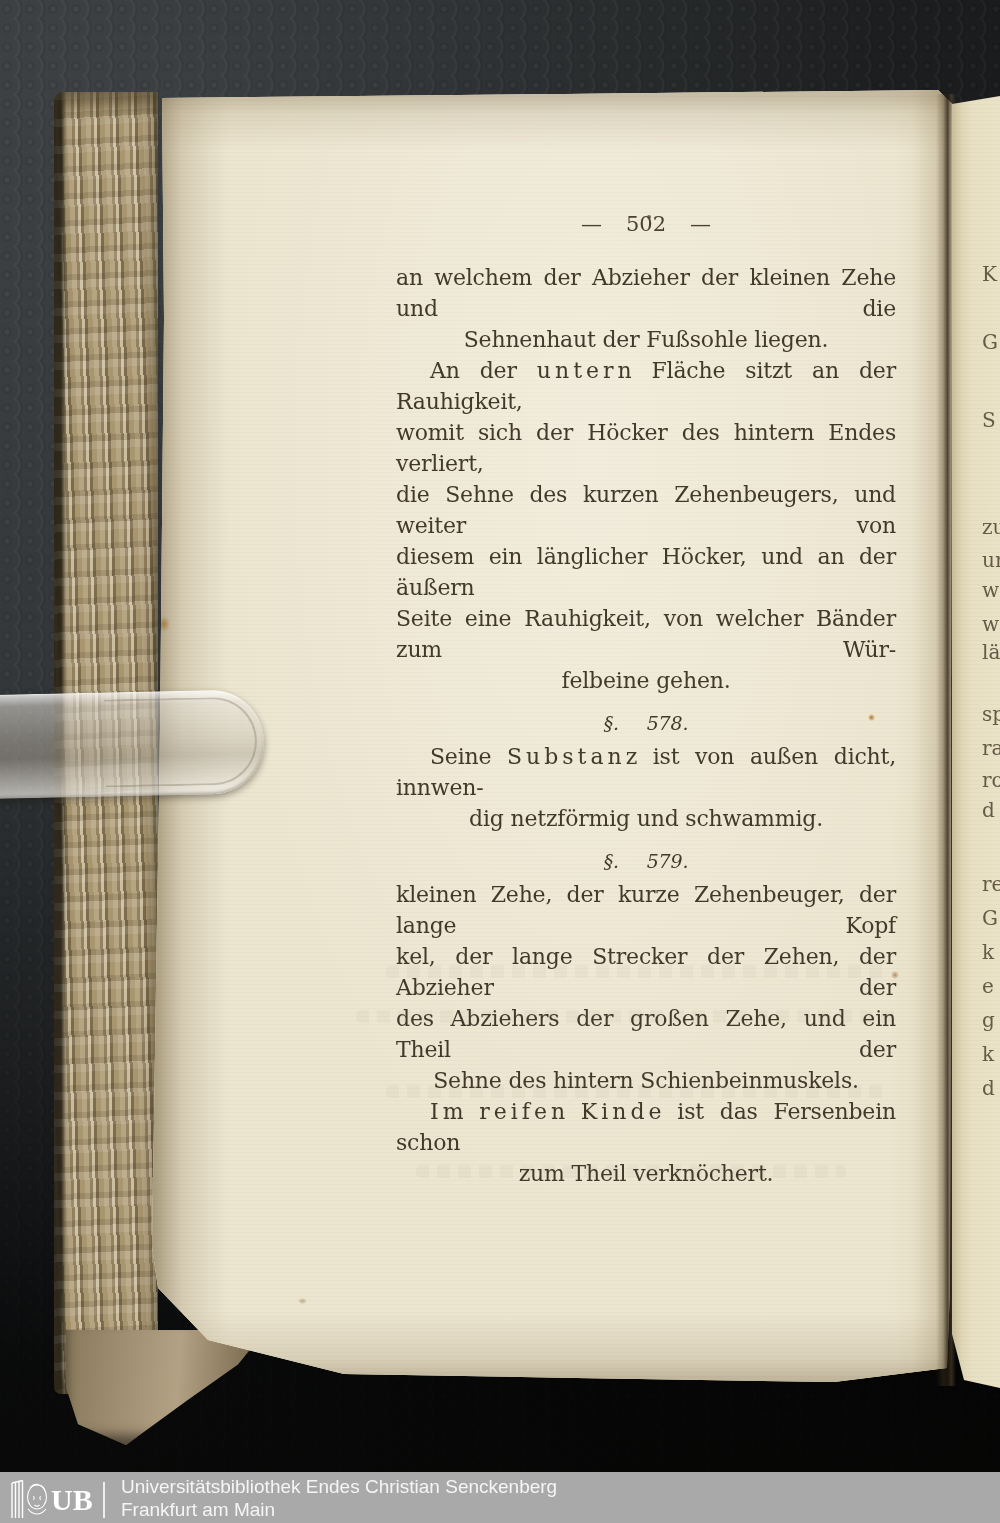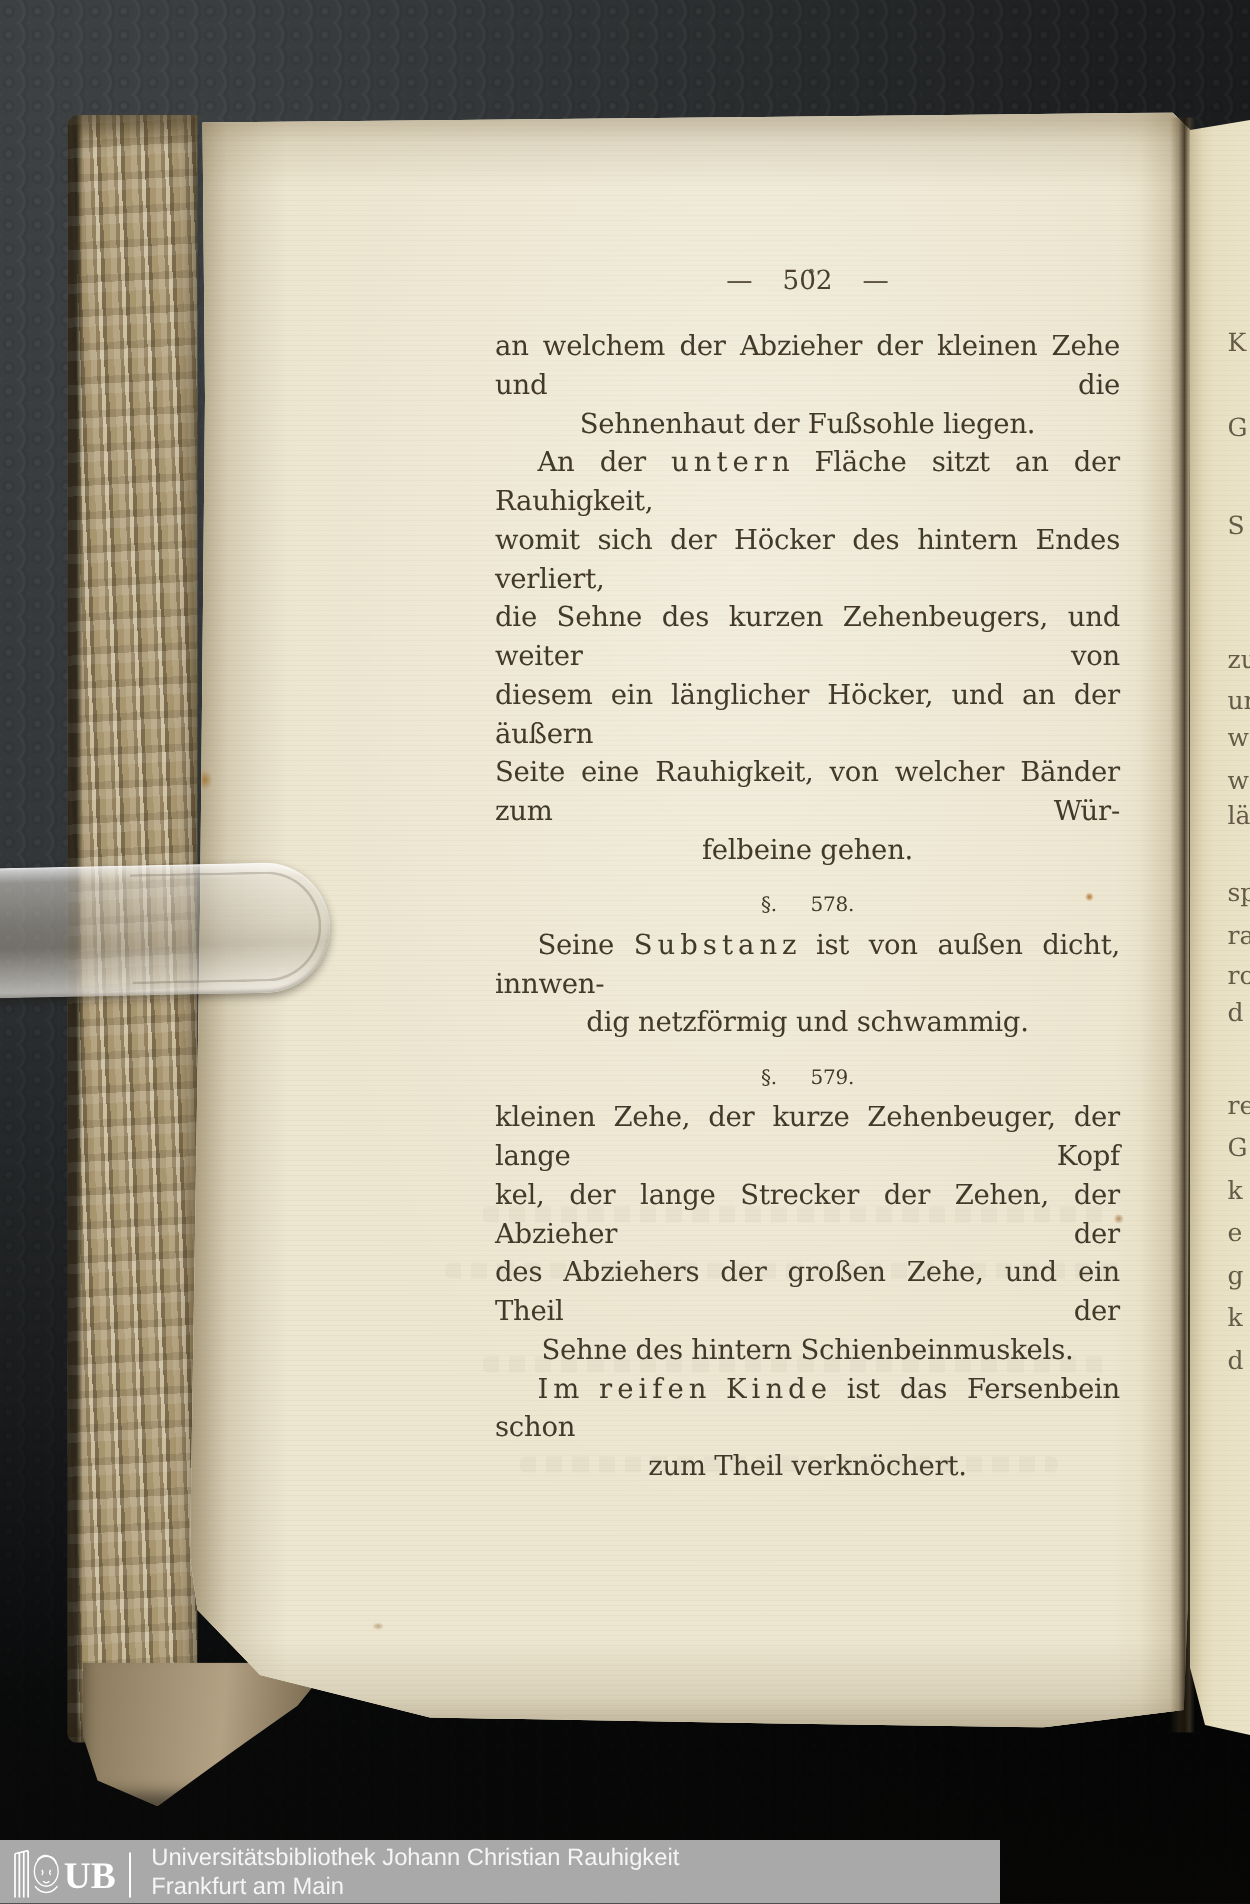--- a/index.html
+++ b/index.html
@@ -62,21 +62,21 @@
   .s5{left:152px;top:1210px;width:9px;height:6px;background:radial-gradient(rgba(150,120,70,.55),rgba(150,120,70,0) 75%);}
 
   
   .content{left:250px;top:124px;width:500px;color:#453a2b;}
   .pagehead{position:relative;width:100%;text-align:center;font-size:21px;color:#4a3f30;height:28px;}
   .pagehead span{position:static;margin:0 12px;}
   .textlines{position:relative;top:22px;width:100%;}
   .textlines .line{position:relative;font-size:22px;line-height:31px;letter-spacing:-0.2px;color:#43392b;}
   .textlines .j{text-align:justify;text-align-last:justify;}
   .textlines .end{text-align:center;}
-  .textlines .head{text-align:center;text-align-last:center;font-size:16px;margin:12px 0 2px 0;word-spacing:22px;}
+  .textlines .head{text-align:center;text-align-last:center;font-size:19px;margin:12px 0 2px 0;word-spacing:22px;font-style:italic;}
   .textlines .indent{text-indent:34px;}
 
   
   .crease{left:936px;top:94px;width:20px;height:1292px;
     background:linear-gradient(90deg, rgba(0,0,0,0) 0%, rgba(80,64,40,.35) 35%, rgba(35,26,14,.75) 58%, rgba(130,110,78,.35) 78%, rgba(0,0,0,0) 100%);}
   .sliver{left:952px;top:96px;width:48px;height:1292px;overflow:hidden;
     background:
       repeating-linear-gradient(180deg, rgba(140,118,78,.05) 0 1px, rgba(0,0,0,0) 1px 4px),
       linear-gradient(90deg, #c9bd9a 0px, #e0d7b8 10px, #e8e0c3 20px, #ebe3c8 100%);
     clip-path:polygon(0 8px,48px 0,48px 1292px,12px 1284px,0 1238px);}
@@ -89,21 +89,21 @@
     border-radius:4px 52px 52px 4px;
     background:
       linear-gradient(180deg, rgba(255,255,255,.65) 0 3px, rgba(236,233,227,.40) 12px, rgba(192,185,172,.32) 45%, rgba(162,154,140,.38) 62%, rgba(230,226,218,.55) 88%, rgba(250,249,246,.62) 100%),
       linear-gradient(90deg, rgba(150,145,135,.38), rgba(200,196,188,.26) 55%, rgba(226,222,213,.22));
     box-shadow:0 3px 7px rgba(20,15,8,.38), inset 0 1px 2px rgba(255,255,255,.75), inset 0 -2px 3px rgba(90,85,75,.4);
   }
   .strip::after{content:"";position:absolute;right:7px;top:7px;bottom:9px;width:150px;
     border:2px solid rgba(110,100,85,.30);border-left:none;border-radius:0 46px 46px 0;}
 
   
-  .footer{left:0;bottom:0;width:800px;height:51px;background:#a9a9a9;display:flex;align-items:center;}
+  .footer{left:0;bottom:0;width:1000px;height:51px;background:#a9a9a9;display:flex;align-items:center;}
   .footer .ub{position:static;margin-left:10px;flex:0 0 auto;}
   .ftext{position:static;margin-left:13px;color:#f5f5f5;font-family:"Liberation Sans",sans-serif;font-size:19px;line-height:23px;}
   .ftext div{position:static;}
 </style>
 </head>
 <body>
 
 <div class="scene">
 
   <div class="page-stack"></div>
@@ -184,18 +184,18 @@
       <g stroke="#ffffff" fill="none" stroke-width="1.1">
         <ellipse cx="27" cy="21" rx="9.5" ry="12"></ellipse>
         <path d="M20 12 q4 -5 9 -3 q5 1 6 6"></path>
         <path d="M23.5 20 q1.5 2 0 4 M30.5 20 q-1.5 2 0 4 M24.5 29 q2.5 2.5 5 0"></path>
         <path d="M18 33 q4 5 9 5 q5 0 9 -5"></path>
       </g>
       <text x="41" y="34" font-size="30" font-weight="bold" fill="#ffffff" font-family="'Liberation Serif',serif">UB</text>
       <line x1="94" y1="6" x2="94" y2="42" stroke="#ffffff" stroke-width="1.6"></line>
     </svg>
     <div class="ftext">
-      <div>Universitätsbibliothek Johann Christian Rauhigkeit</div>
+      <div>Universitätsbibliothek Endes Christian Senckenberg</div>
       <div>Frankfurt am Main</div>
     </div>
   </div>
 
 </div>
 
 </body></html>

